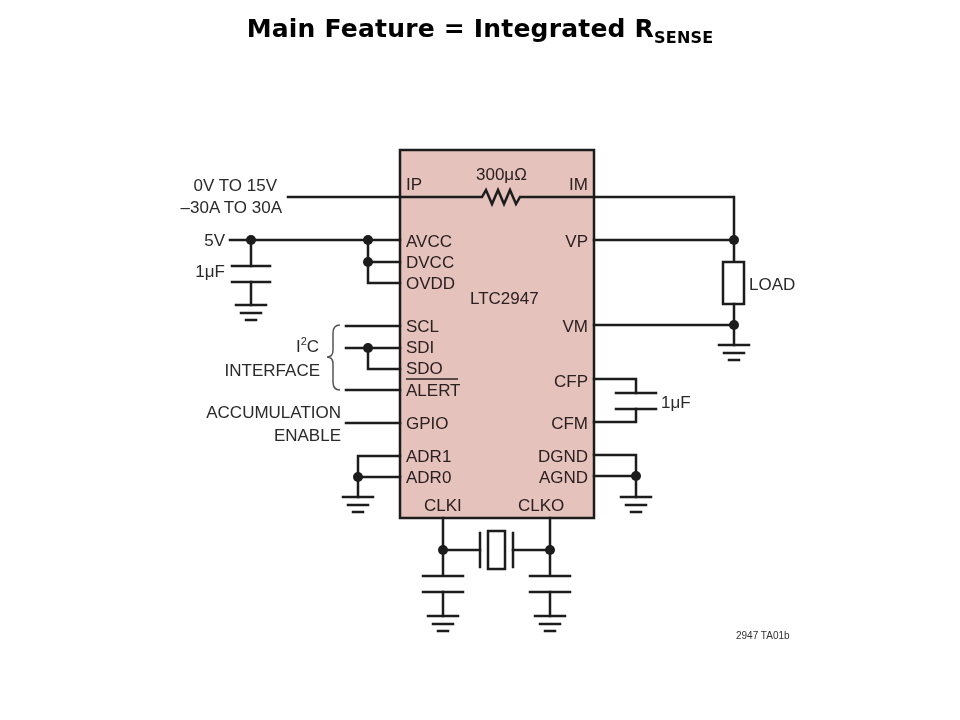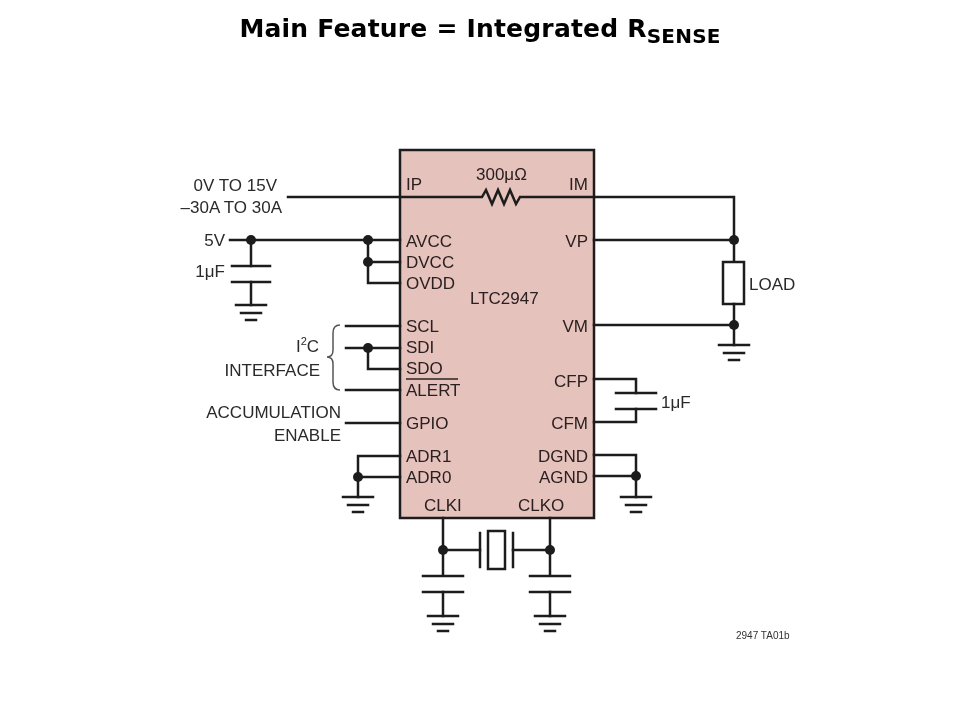--- a/index.html
+++ b/index.html
@@ -2,21 +2,21 @@
 <html><head>
 <meta charset="utf-8">
 <style>
   html, body { margin:0; padding:0; background:#ffffff; }
   body { width:960px; height:720px; position:relative; overflow:hidden; }
   .title {
     position:absolute; left:0; top:14px; width:960px; text-align:center;
     font-family:"DejaVu Sans", sans-serif; font-weight:bold; font-size:25px; color:#000;
     letter-spacing:0.2px;
   }
-  .title sub { font-size:20px; vertical-align:-6px;margin-top:36px; }
+  .title sub { font-size:16px; vertical-align:-6px;margin-top:36px; }
   svg { position:absolute; left:0; top:0; }
   .lbl { font-family:"Liberation Sans", sans-serif; font-size:17px; fill:#2a2a2a; }
   .pin { font-family:"Liberation Sans", sans-serif; font-size:17px; fill:#2a2020; }
   .small { font-family:"Liberation Sans", sans-serif; font-size:10px; fill:#333; }
   .w { stroke:#1c1c1c; stroke-width:2.5; fill:none; stroke-linecap:square; }
   .dot { fill:#1c1c1c; }
 </style>
 </head>
 <body>
 

